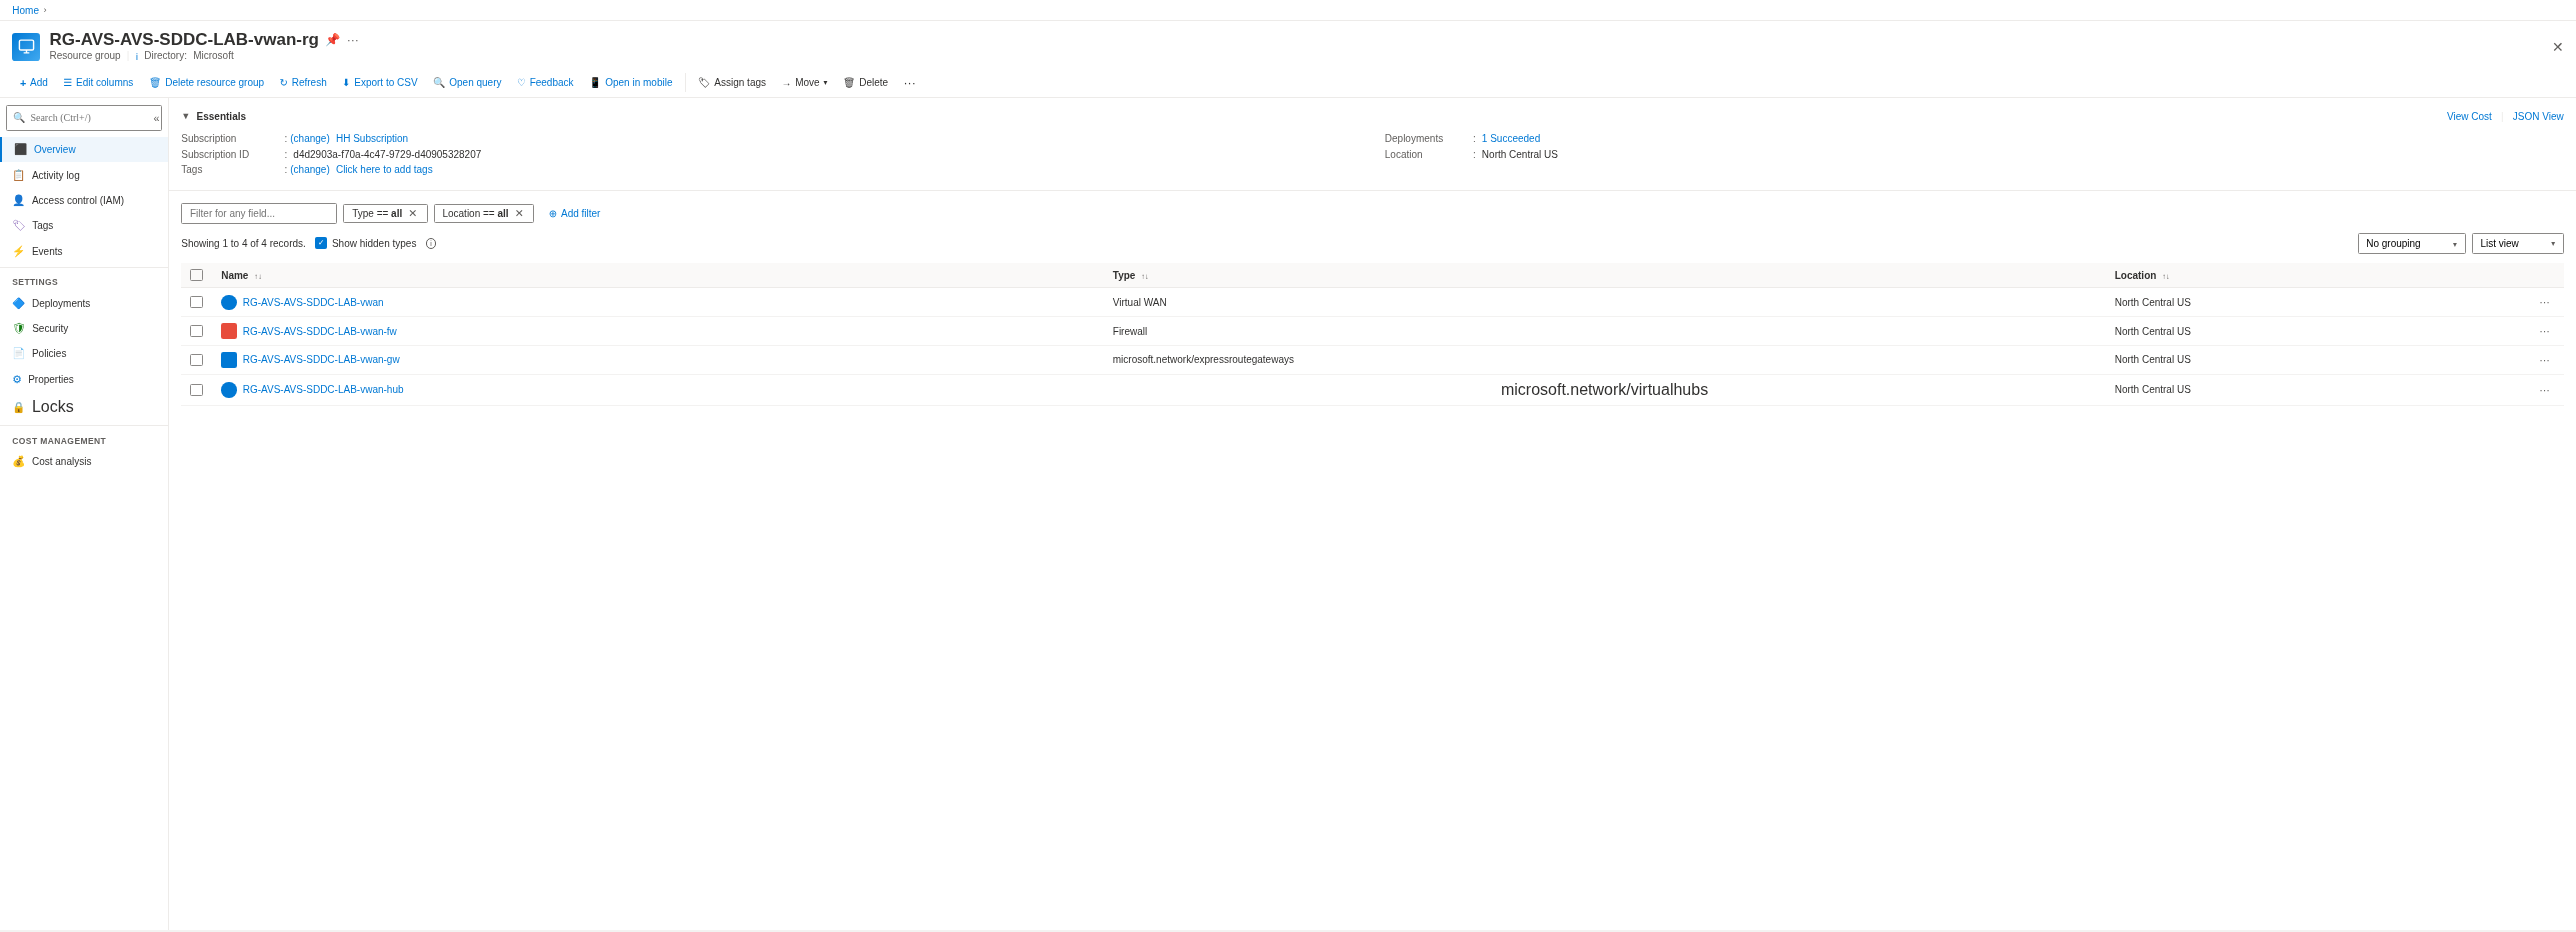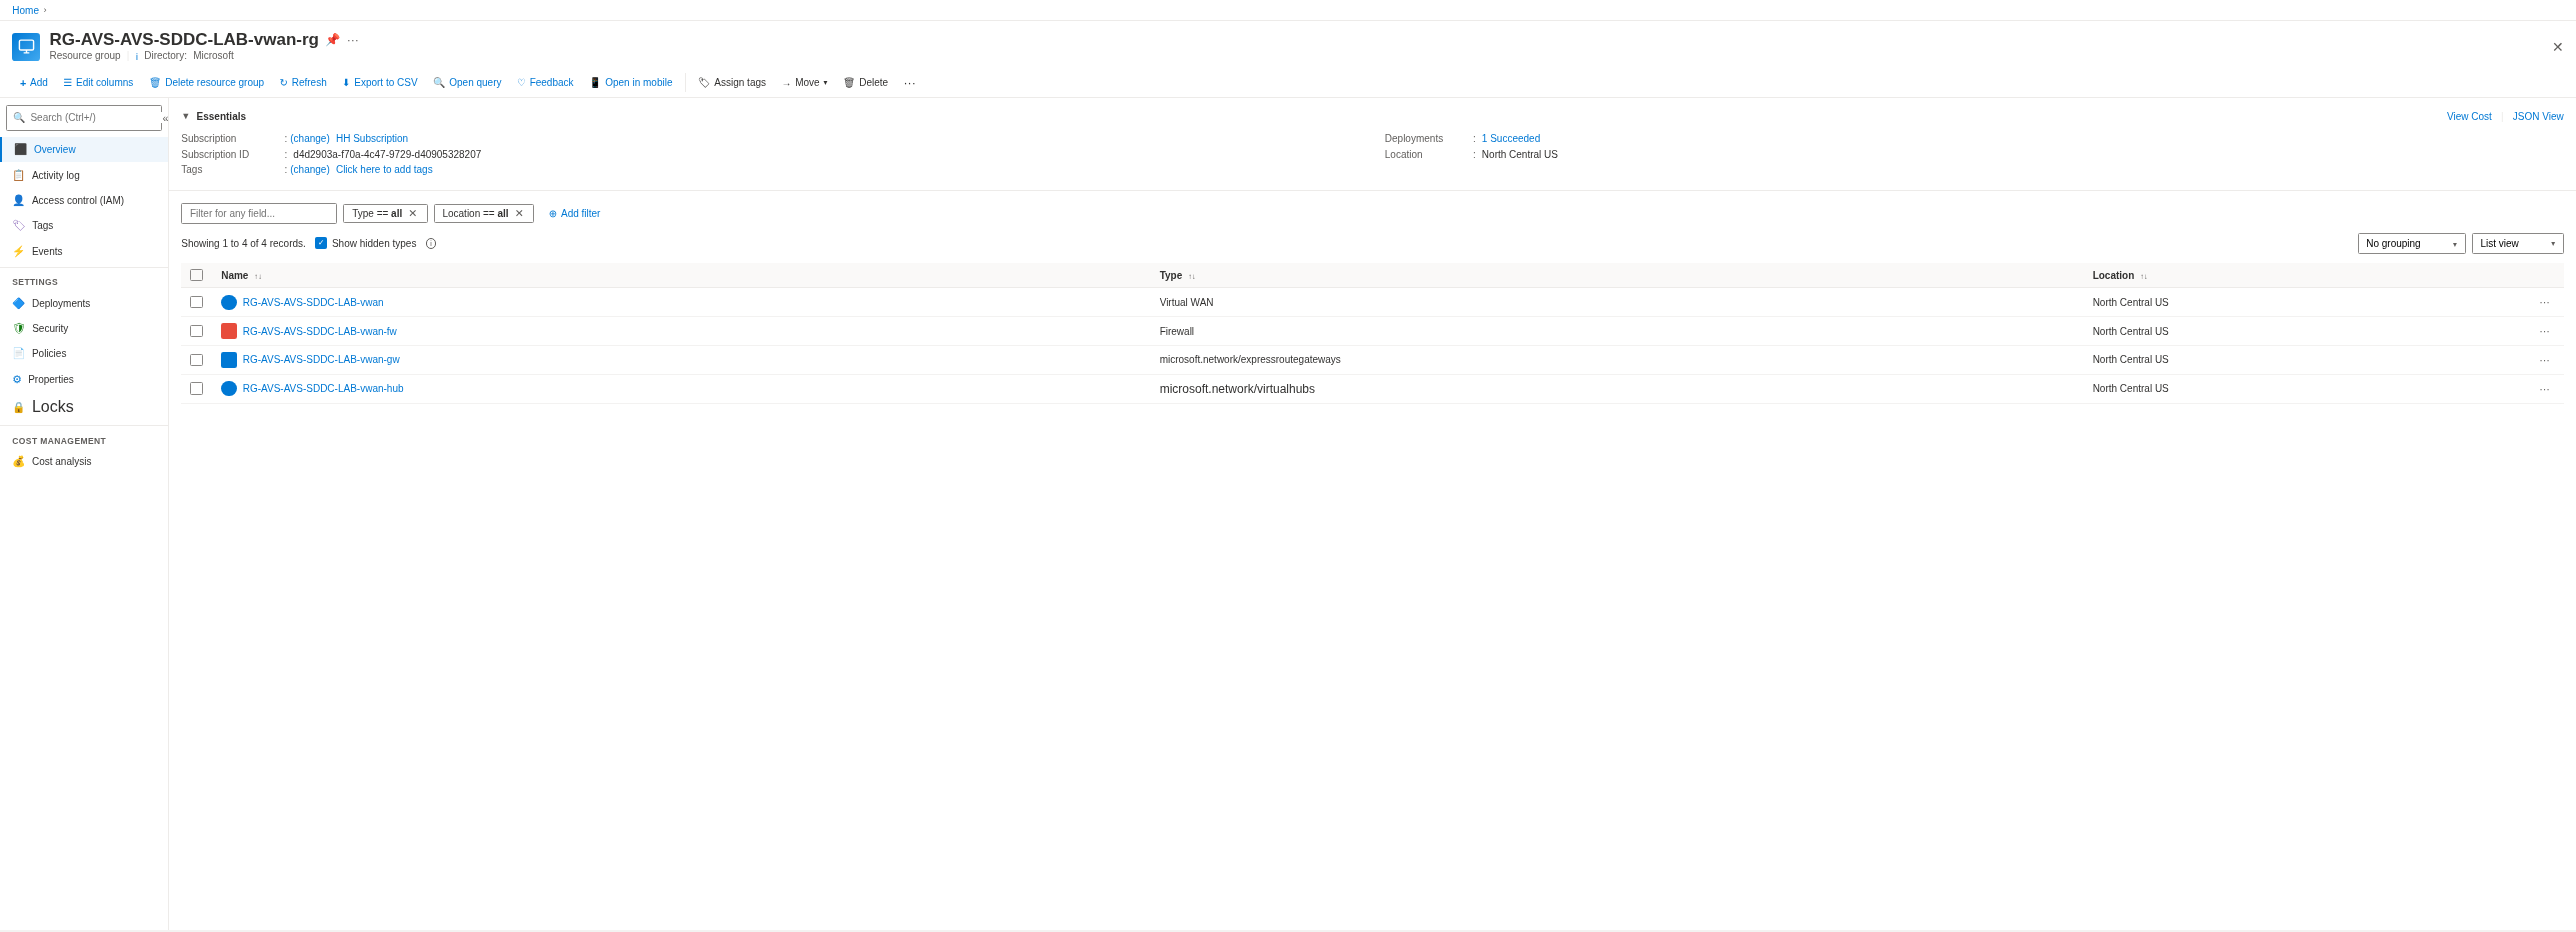--- a/index.html
+++ b/index.html
@@ -88,21 +88,21 @@
     <button style="padding:4.6px 7.7px; background:none; border:none; color:#323130; cursor:pointer; font-size:12.3px;">···</button>
   </div>
 </div>
 
 <div style="display:flex; height:calc(100vh - 100px);">
 
   <div style="width:169px; background:#fff; border-right:0.8px solid #edebe9; overflow-y:auto; flex-shrink:0;">
 
     <div style="padding:6.2px; border-bottom:0.8px solid #edebe9; display:flex; align-items:center; border:0.8px solid #8a8886; margin:6.2px; border-radius:1.5px;">
       <span style="color:#605e5c; margin-right:4.6px;">🔍</span>
-      <input style="border: none; outline: none; flex: 1 1 0%; font-size: 10px;" placeholder="Search (Ctrl+/)">
+      <input style="border: none; outline: none; flex: 1 1 0%; font-size: 10px; font-family: Liberation Serif, serif;" placeholder="Search (Ctrl+/)">
       <button style="background:none; border:none; cursor:pointer; color:#605e5c; font-size:10.8px;">«</button>
     </div>
 
     <div style="display:flex; align-items:center; gap:6.2px; padding:6.2px 12.3px; cursor:pointer; background:#eff6fc; border-left:2.3px solid #0078d4;">
       <span style="color:#0078d4; font-size:10.8px;">⬛</span>
       <span style="color:#0078d4; font-size:10px;">Overview</span>
     </div>
 
     <div style="display:flex; align-items:center; gap:6.2px; padding:6.2px 12.3px; cursor:pointer;">
       <span style="color:#0078d4; font-size:10.8px;">📋</span>
@@ -327,21 +327,21 @@
             <tr style="border-bottom: 0.8px solid rgb(243, 242, 241);">
     <td style="padding:6.2px 9.2px; vertical-align:middle;">
       <div style="width:12.3px; height:12.3px; border:0.8px solid #8a8886; border-radius:1.5px; cursor:pointer;"></div>
     </td>
     <td style="padding:6.2px 9.2px; vertical-align:middle;">
       <a style="color:#0078d4; text-decoration:none; display:flex; align-items:center; gap:6.2px; cursor:pointer;">
         <div style="width:15.4px; height:15.4px; background:#0078d4; border-radius:50%; flex-shrink:0;"></div>
         <span>RG-AVS-AVS-SDDC-LAB-vwan-hub</span>
       </a>
     </td>
-    <td style="padding:6.2px 9.2px; vertical-align:middle; font-size:12px; color:#323130;">microsoft.network/virtualhubs</td>
+    <td style="padding:6.2px 9.2px; vertical-align:middle; font-size:16px; color:#323130;text-align:center;">microsoft.network/virtualhubs</td>
     <td style="padding:6.2px 9.2px; vertical-align:middle; font-size:10px; color:#323130;">North Central US</td>
     <td style="padding:6.2px 9.2px; vertical-align:middle; text-align:right;">
       <button style="background:none; border:none; cursor:pointer; color:#605e5c; font-size:10.8px; padding:1.5px 4.6px;" title="More options">···</button>
     </td>
   </tr>
           </tbody>
       </table>
 
     </div>
   </div>

